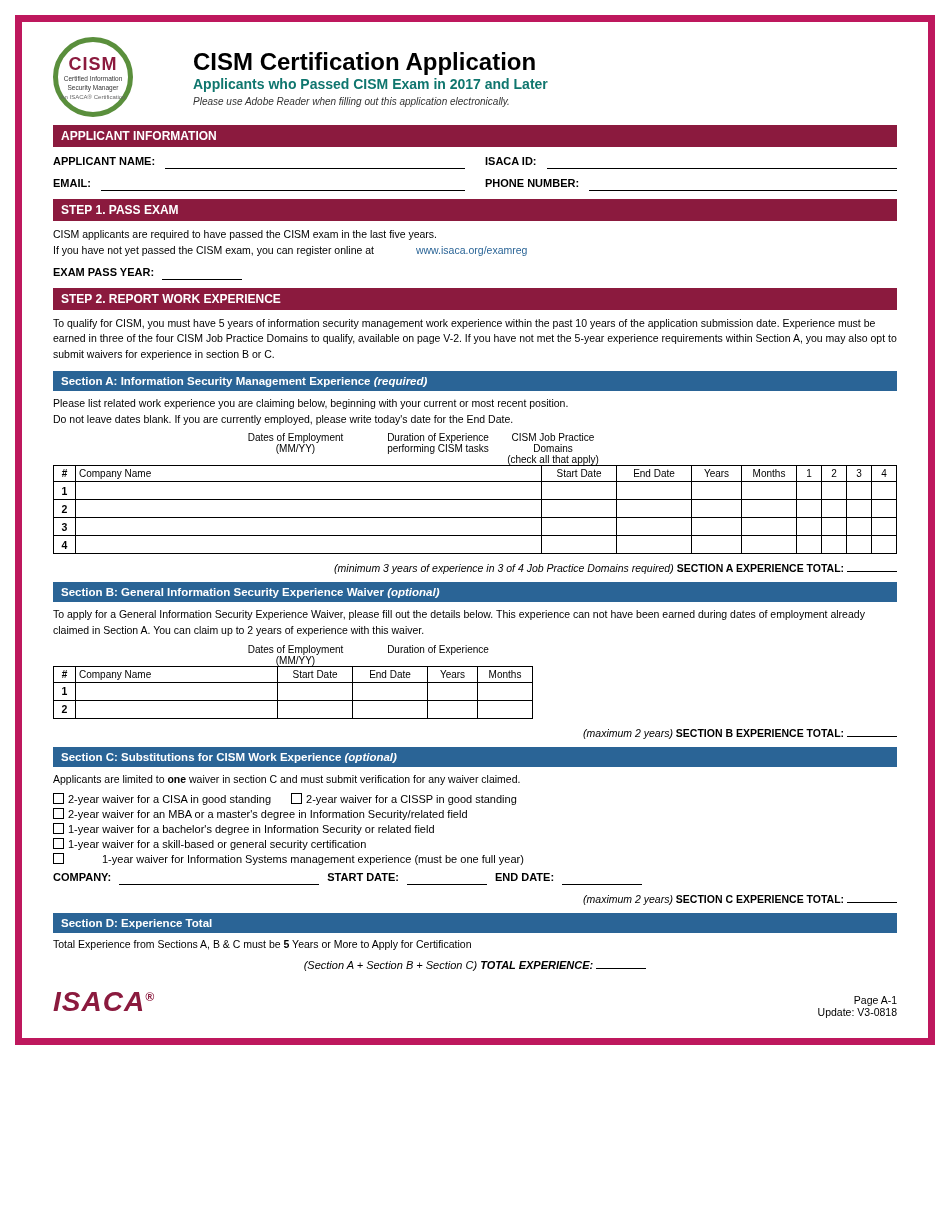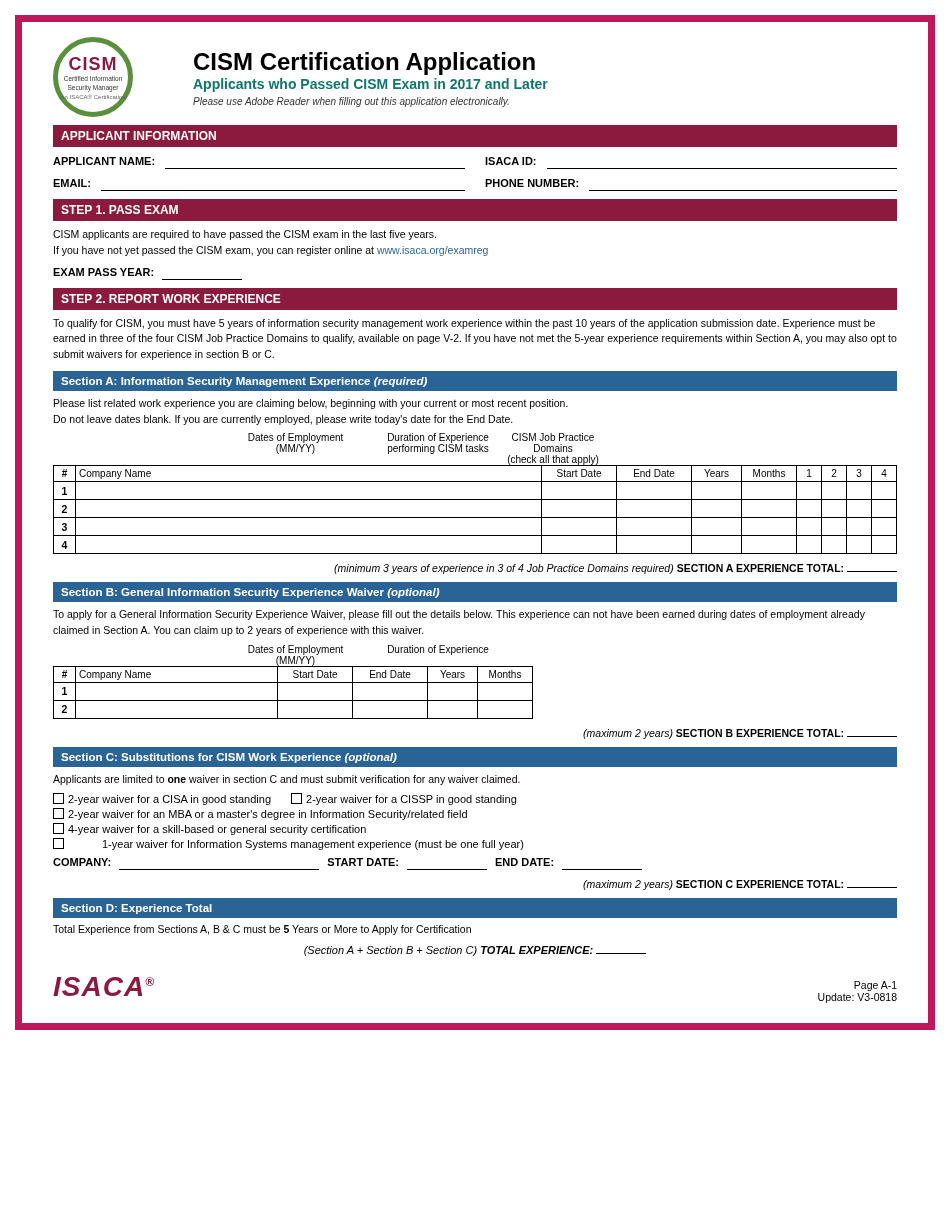--- a/index.html
+++ b/index.html
@@ -124,20 +124,21 @@
     }
     
     .body-text {
       font-size: 10.5px;
       line-height: 1.5;
       margin-bottom: 5px;
     }
     .body-text a, .link-text {
       color: #2a6496;
       text-decoration: none;
+      margin-left: 39px;
     }
     
     .exam-pass-row {
       display: flex;
       align-items: center;
       gap: 8px;
       margin: 4px 0 8px;
     }
     
     .exp-table {
@@ -474,24 +475,28 @@
         <span class="checkbox"></span>
         <span>2-year waiver for a CISSP in good standing</span>
       </div>
     </div>
 
     <div class="cb-item" style="margin-bottom:3px;">
       <span class="checkbox"></span>
       <span>2-year waiver for an MBA or a master's degree in Information Security/related field</span>
     </div>
 
-
     <div class="cb-item" style="margin-bottom:3px;">
       <span class="checkbox"></span>
-      <span>4-year waiver for a skill-based or general security certification</span>
+      <span>1-year waiver for a bachelor's degree in Information Security or related field</span>
+    </div>
+
+    <div class="cb-item" style="margin-bottom:3px;">
+      <span class="checkbox"></span>
+      <span>1-year waiver for a skill-based or general security certification</span>
     </div>
 
     <div class="cb-item" style="margin-bottom:3px;gap:38px;">
       <span class="checkbox"></span>
       <span>1-year waiver for Information Systems management experience (must be one full year)</span>
     </div>
   </div>
 
   <div class="company-date-row">
     <span class="field-label">COMPANY:</span>

